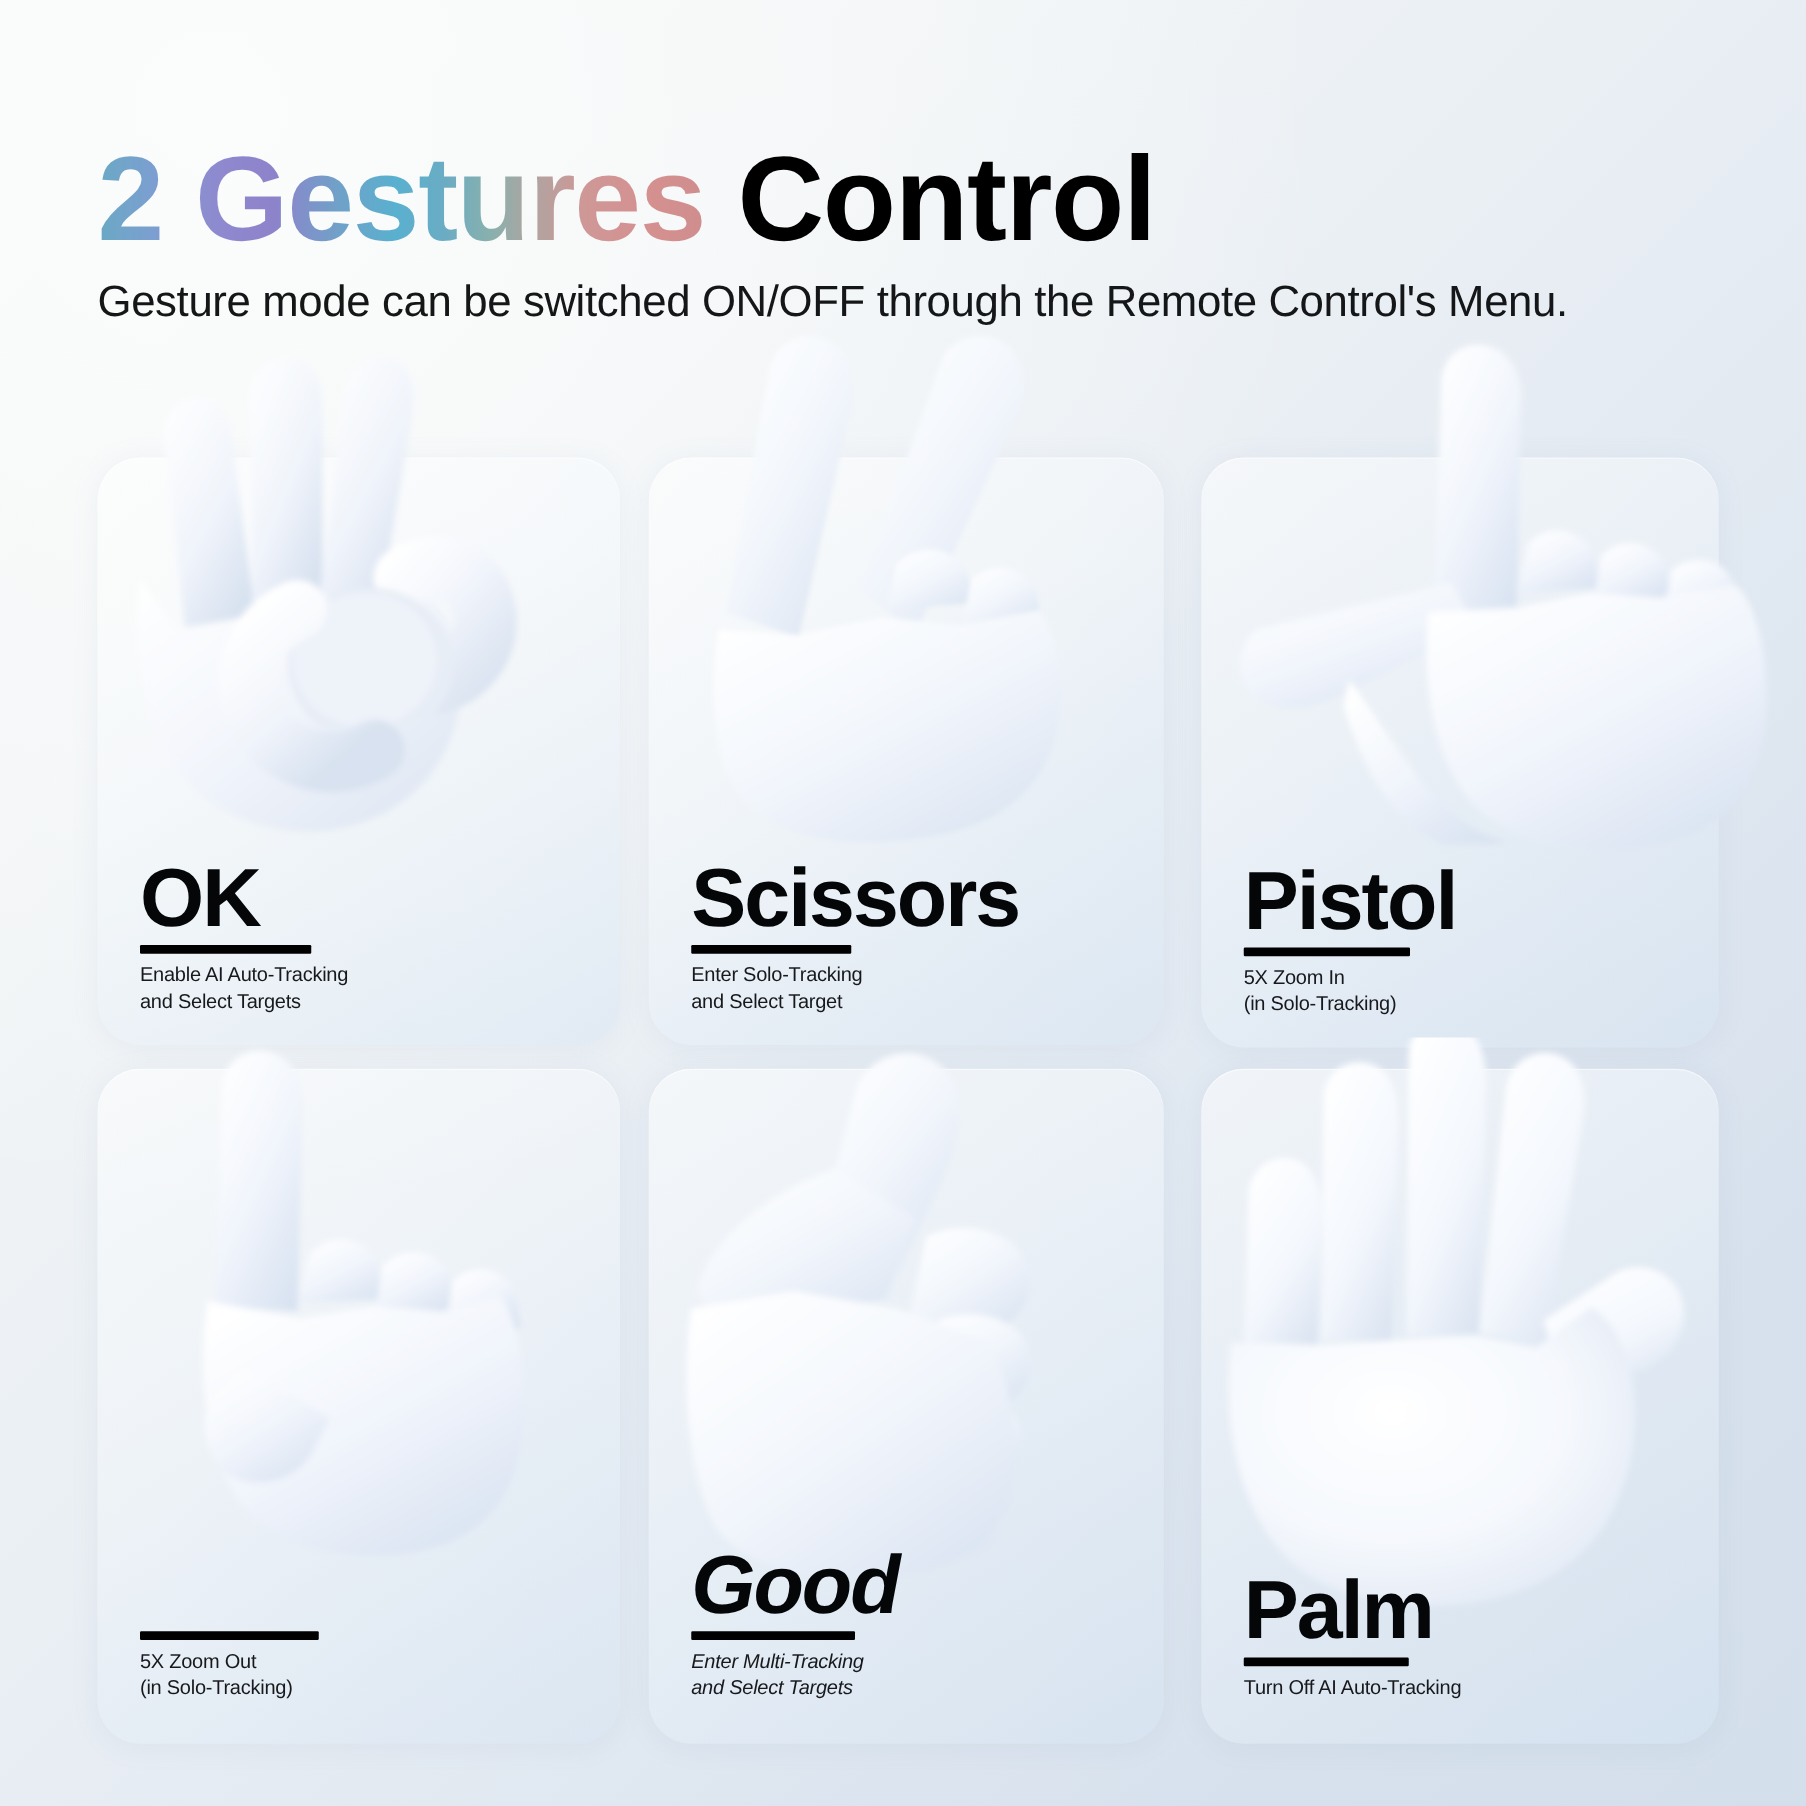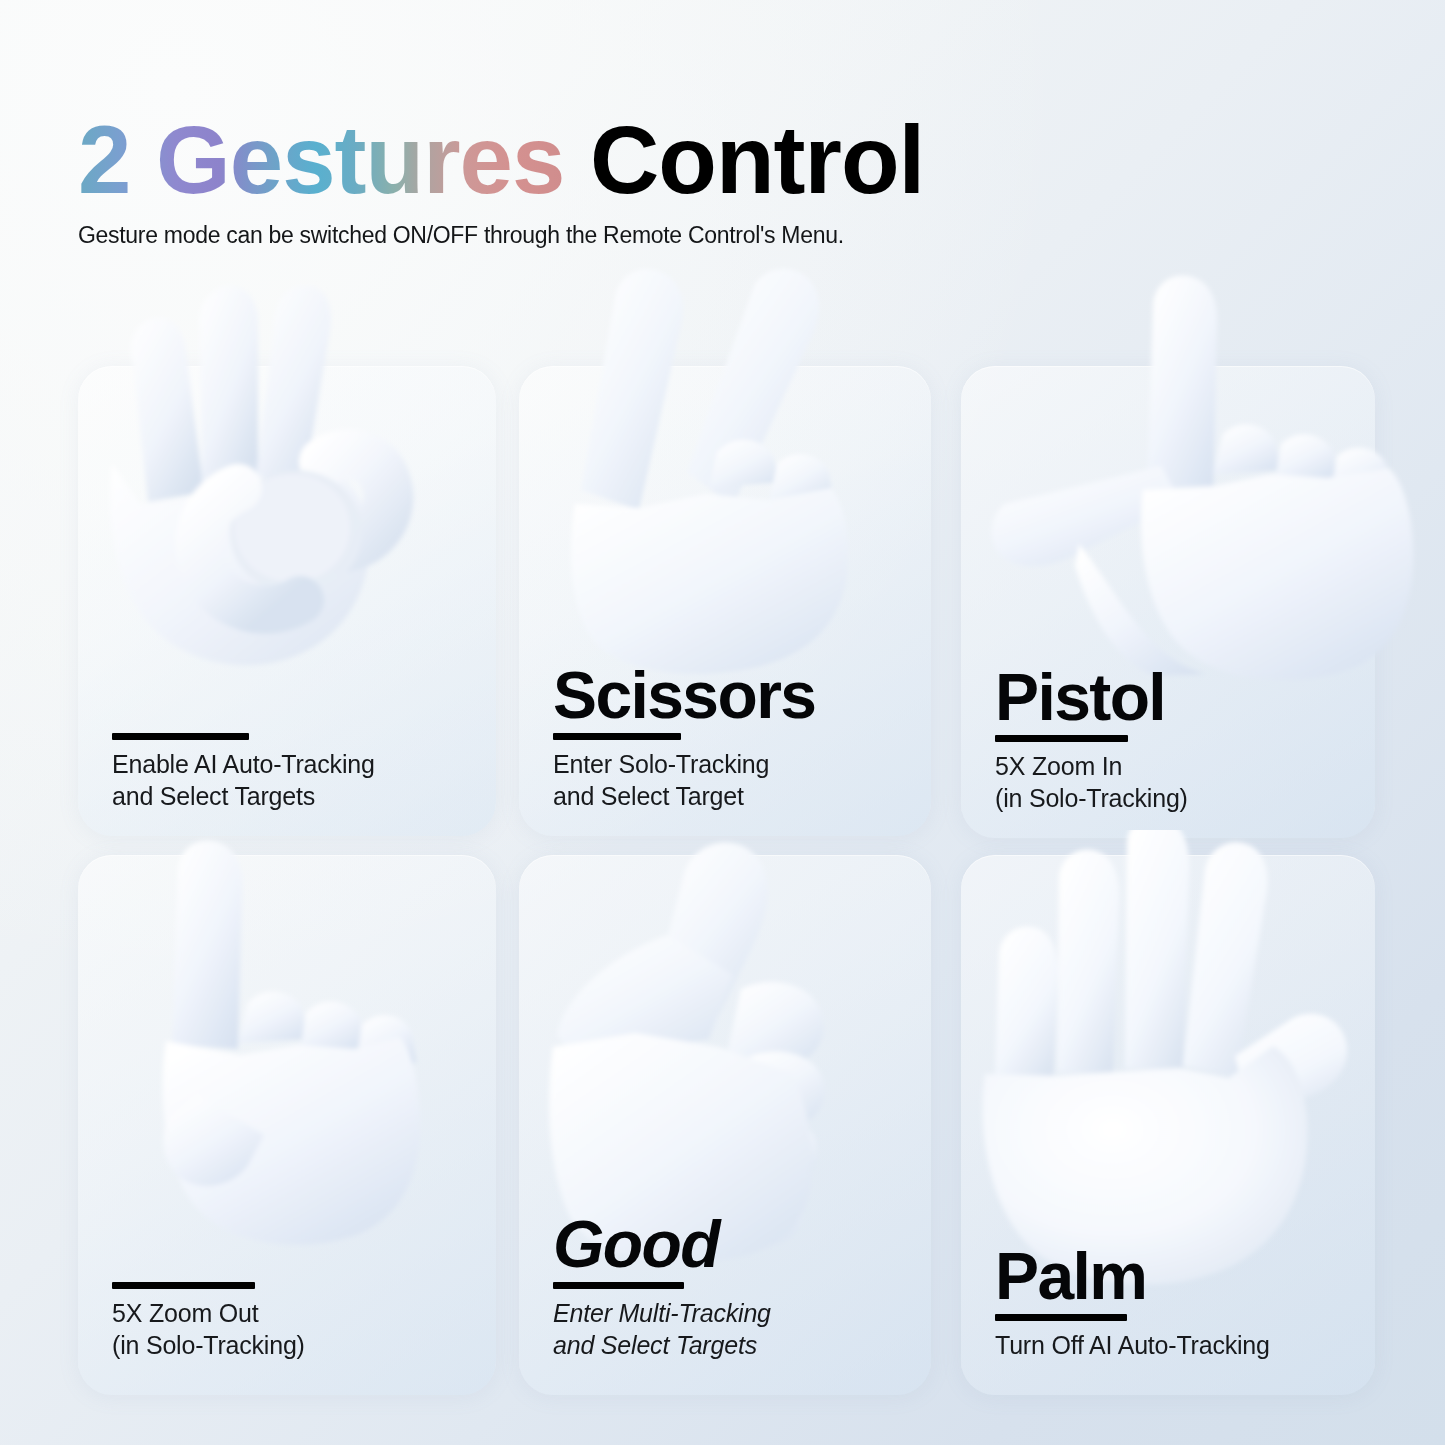--- a/index.html
+++ b/index.html
@@ -54,21 +54,21 @@
         #d08d8d 100%);
     -webkit-background-clip:text;
     background-clip:text;
     color:transparent;
     -webkit-text-fill-color:transparent;
   }
   .title .solid{ color:#000;text-align:right; }
 
   .subtitle{
     margin-top:14px;
-    font-size:23px;
+    font-size:35px;
     color:#141618;
     letter-spacing:-0.3px;
     white-space:nowrap;
   }
 
   
   .grid{
     position:absolute;
     left:0; top:0;
     width:1445px; height:1445px;
@@ -114,21 +114,21 @@
     white-space:nowrap;
   }
   .rule{
     height:7px;
     background:#000;
     border-radius:1px;
     margin-top:4px;
     margin-bottom:8px;
   }
   .card-desc{
-    font-size:25px;
+    font-size:16px;
     line-height:1.28;
     color:#17191c;
     letter-spacing:-0.2px;
     white-space:pre-line;
   }
 
   
   .c1{ left:78px;  top:366px; width:418px; height:470px; }
   .c2{ left:519px; top:366px; width:412px; height:470px; }
   .c3{ left:961px; top:366px; width:414px; height:472px; }
@@ -196,20 +196,21 @@
             <path d="M246 206 C272 190 300 200 308 226 C317 254 300 282 272 290 C252 296 234 290 224 278" fill="none" stroke="url(#g_ok)" stroke-width="50" stroke-linecap="round"></path>
 
             <ellipse cx="218" cy="276" rx="66" ry="62" fill="#e7edf6" opacity="0.95"></ellipse>
             <ellipse cx="214" cy="272" rx="58" ry="54" fill="#eef2f9"></ellipse>
 
             <path d="M160 232 C126 246 112 284 128 318 C144 352 190 364 222 344" fill="none" stroke="url(#g_okf)" stroke-width="48" stroke-linecap="round"></path>
           </g>
         </svg>
       </div>
       <div class="card-text">
+        <div class="card-title">OK</div>
         <div class="rule"></div>
         <div class="card-desc">Enable AI Auto-Tracking
 and Select Targets</div>
       </div>
     </div>
 
     <div class="card c2">
       <div class="card-media">
         <svg width="412" height="430" viewBox="0 0 412 430" aria-hidden="true">
           <defs>

